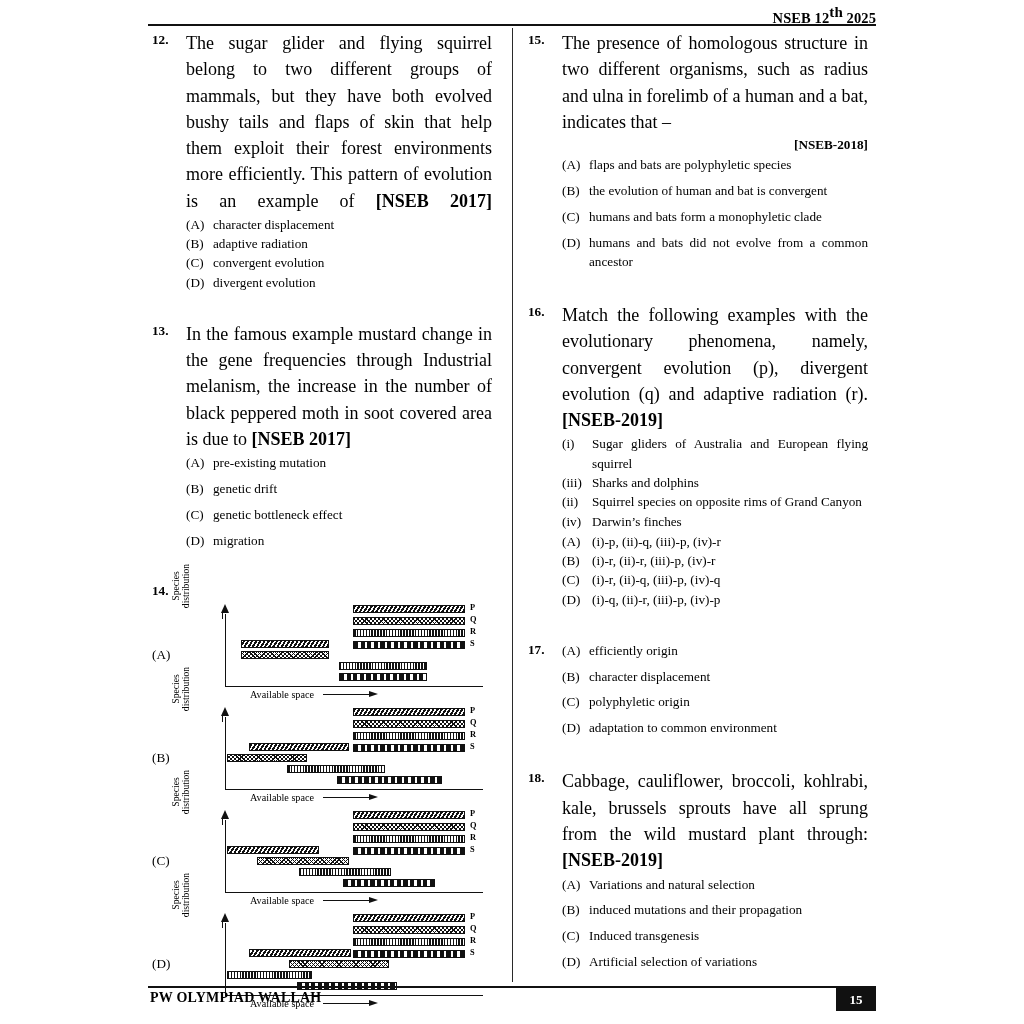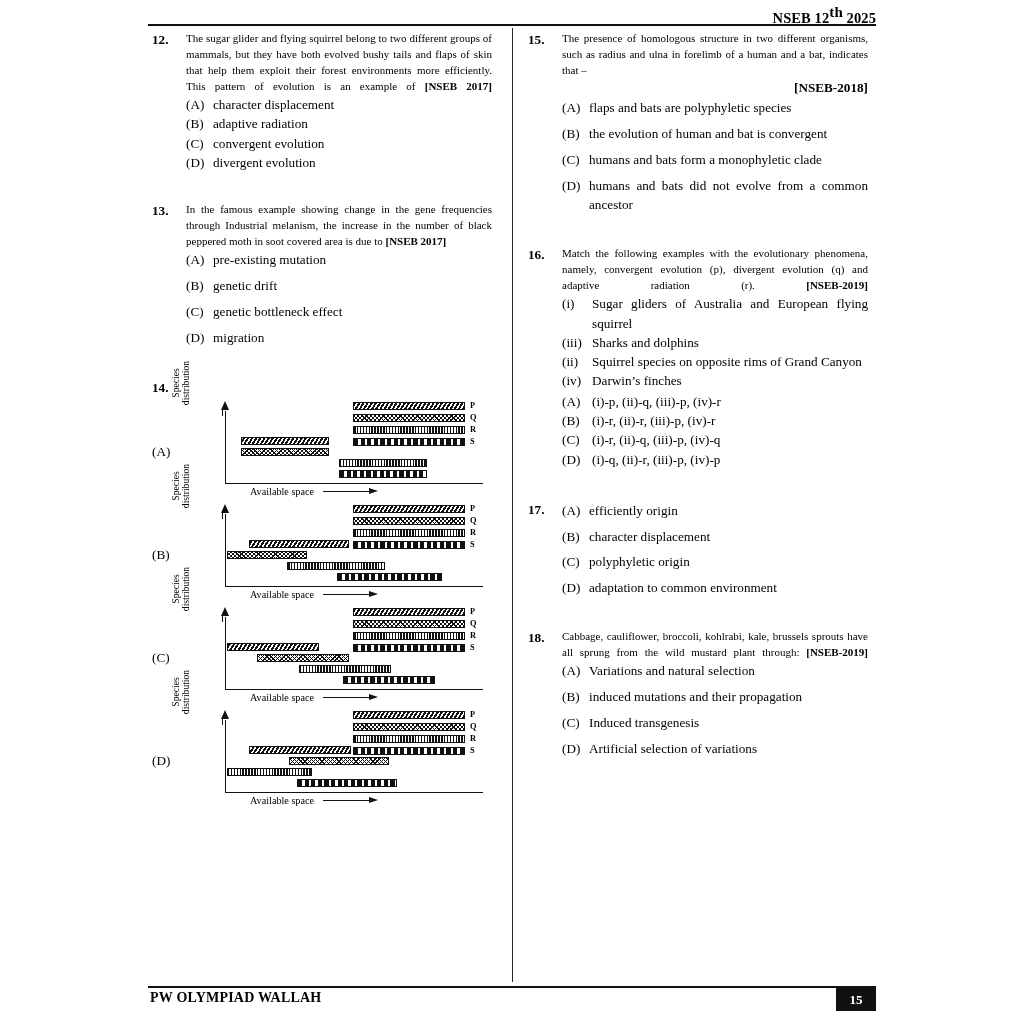--- a/index.html
+++ b/index.html
@@ -31,21 +31,21 @@
   .q { position:relative; margin-bottom:15px; }
   .q-head { display:flex; align-items:flex-start; }
   .q-num {
     width:34px; flex:0 0 34px;
     font-weight:bold; font-size:13.2px;
     line-height:1.45;
     padding-top:0px;
   }
   .q-body { flex:1 1 auto; }
   .q-text {
-    font-size:11px; line-height:1.46;
+    font-size:18px; line-height:1.46;
     text-align:justify; text-justify:inter-word;
     hyphens:none;
   }
   .q-text.lastline-tag { text-align-last:justify; }
   .tag { font-weight:bold; white-space:nowrap; }
 
   
   .opts { margin-top:1px; }
   .opt { display:flex; align-items:flex-start; font-size:13.2px; line-height:1.46; }
   .opt.sp { margin-bottom:6.5px; }
@@ -182,21 +182,21 @@
         </div>
       </div>
     </div>
 
     <div style="height:14px"></div>
 
     <div class="q">
       <div class="q-head">
         <div class="q-num">13.</div>
         <div class="q-body">
-          <div class="q-text"><span>In the famous example showing change in the gene frequencies through Industrial melanism, the increase in the number of black peppered moth in soot covered area is due to</span> <span class="tag">[NSEB 2017]</span></div>
+          <div class="q-text"><span>In the famous example mustard change in the gene frequencies through Industrial melanism, the increase in the number of black peppered moth in soot covered area is due to</span> <span class="tag">[NSEB 2017]</span></div>
           <div class="opts">
             <div class="opt sp">
                 <div class="opt-k">(A)</div>
                 <div class="opt-t">pre-existing mutation</div>
               </div>
             <div class="opt sp">
                 <div class="opt-k">(B)</div>
                 <div class="opt-t">genetic drift</div>
               </div>
             <div class="opt sp">

